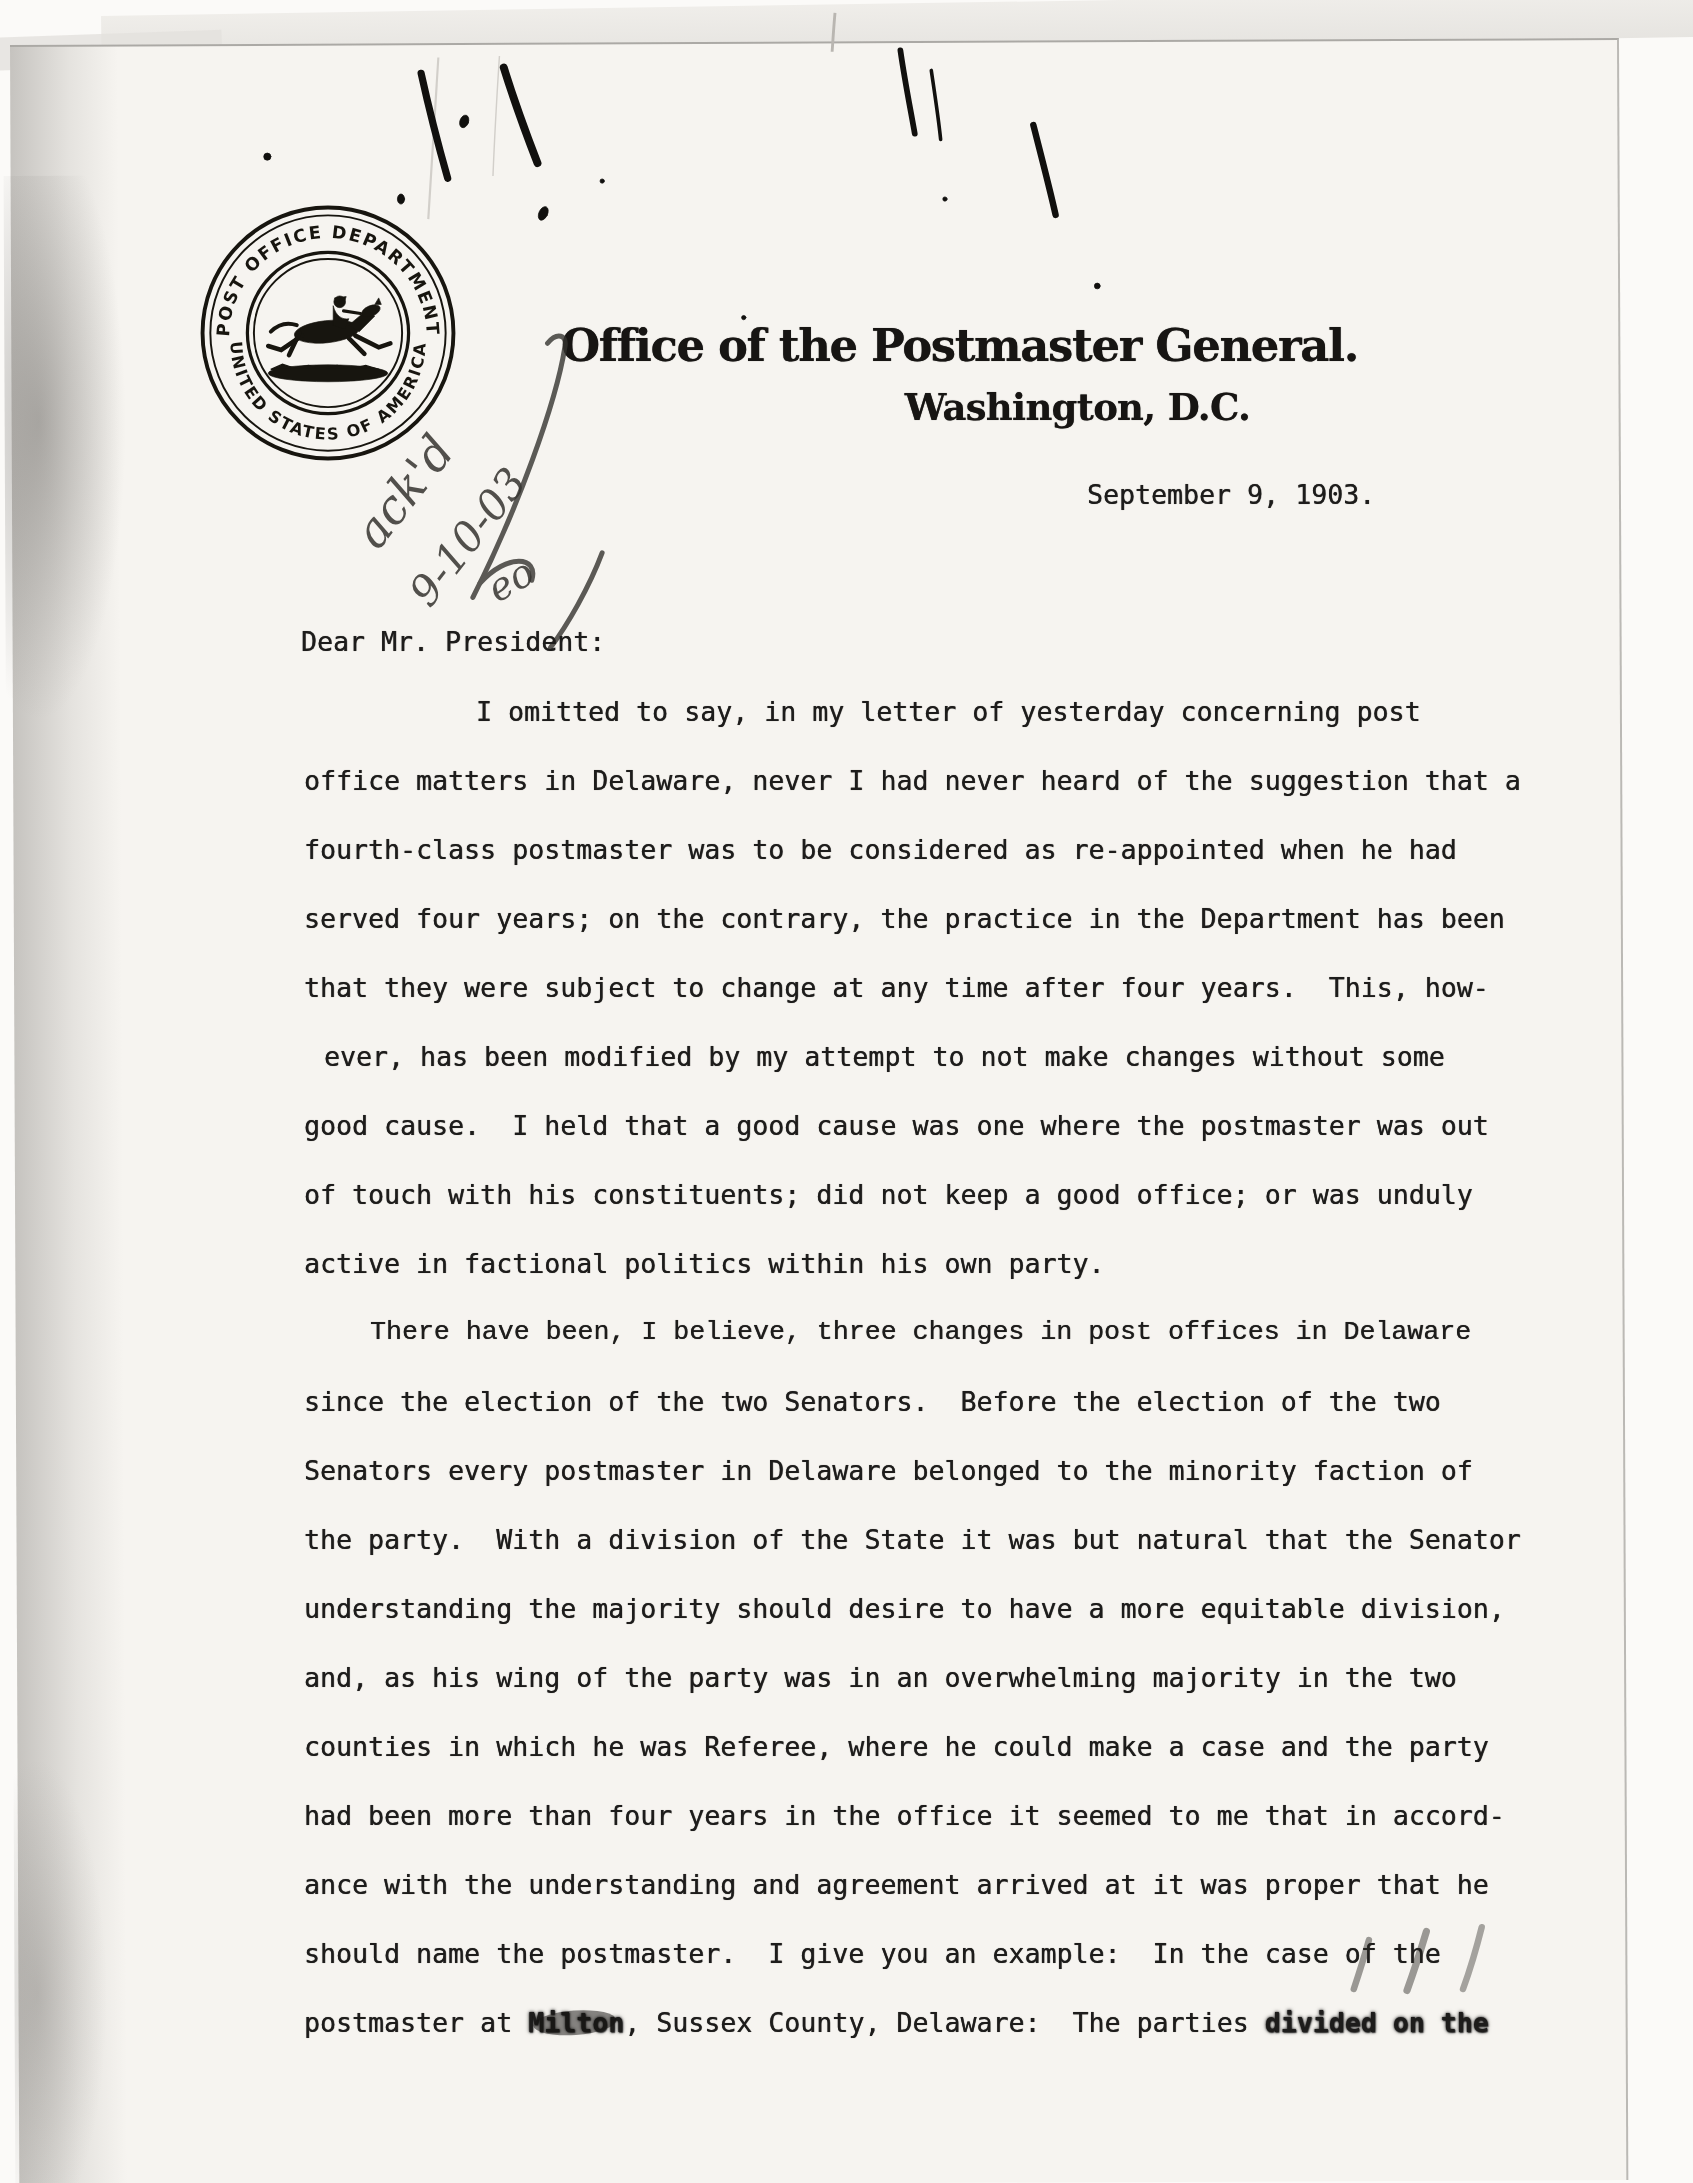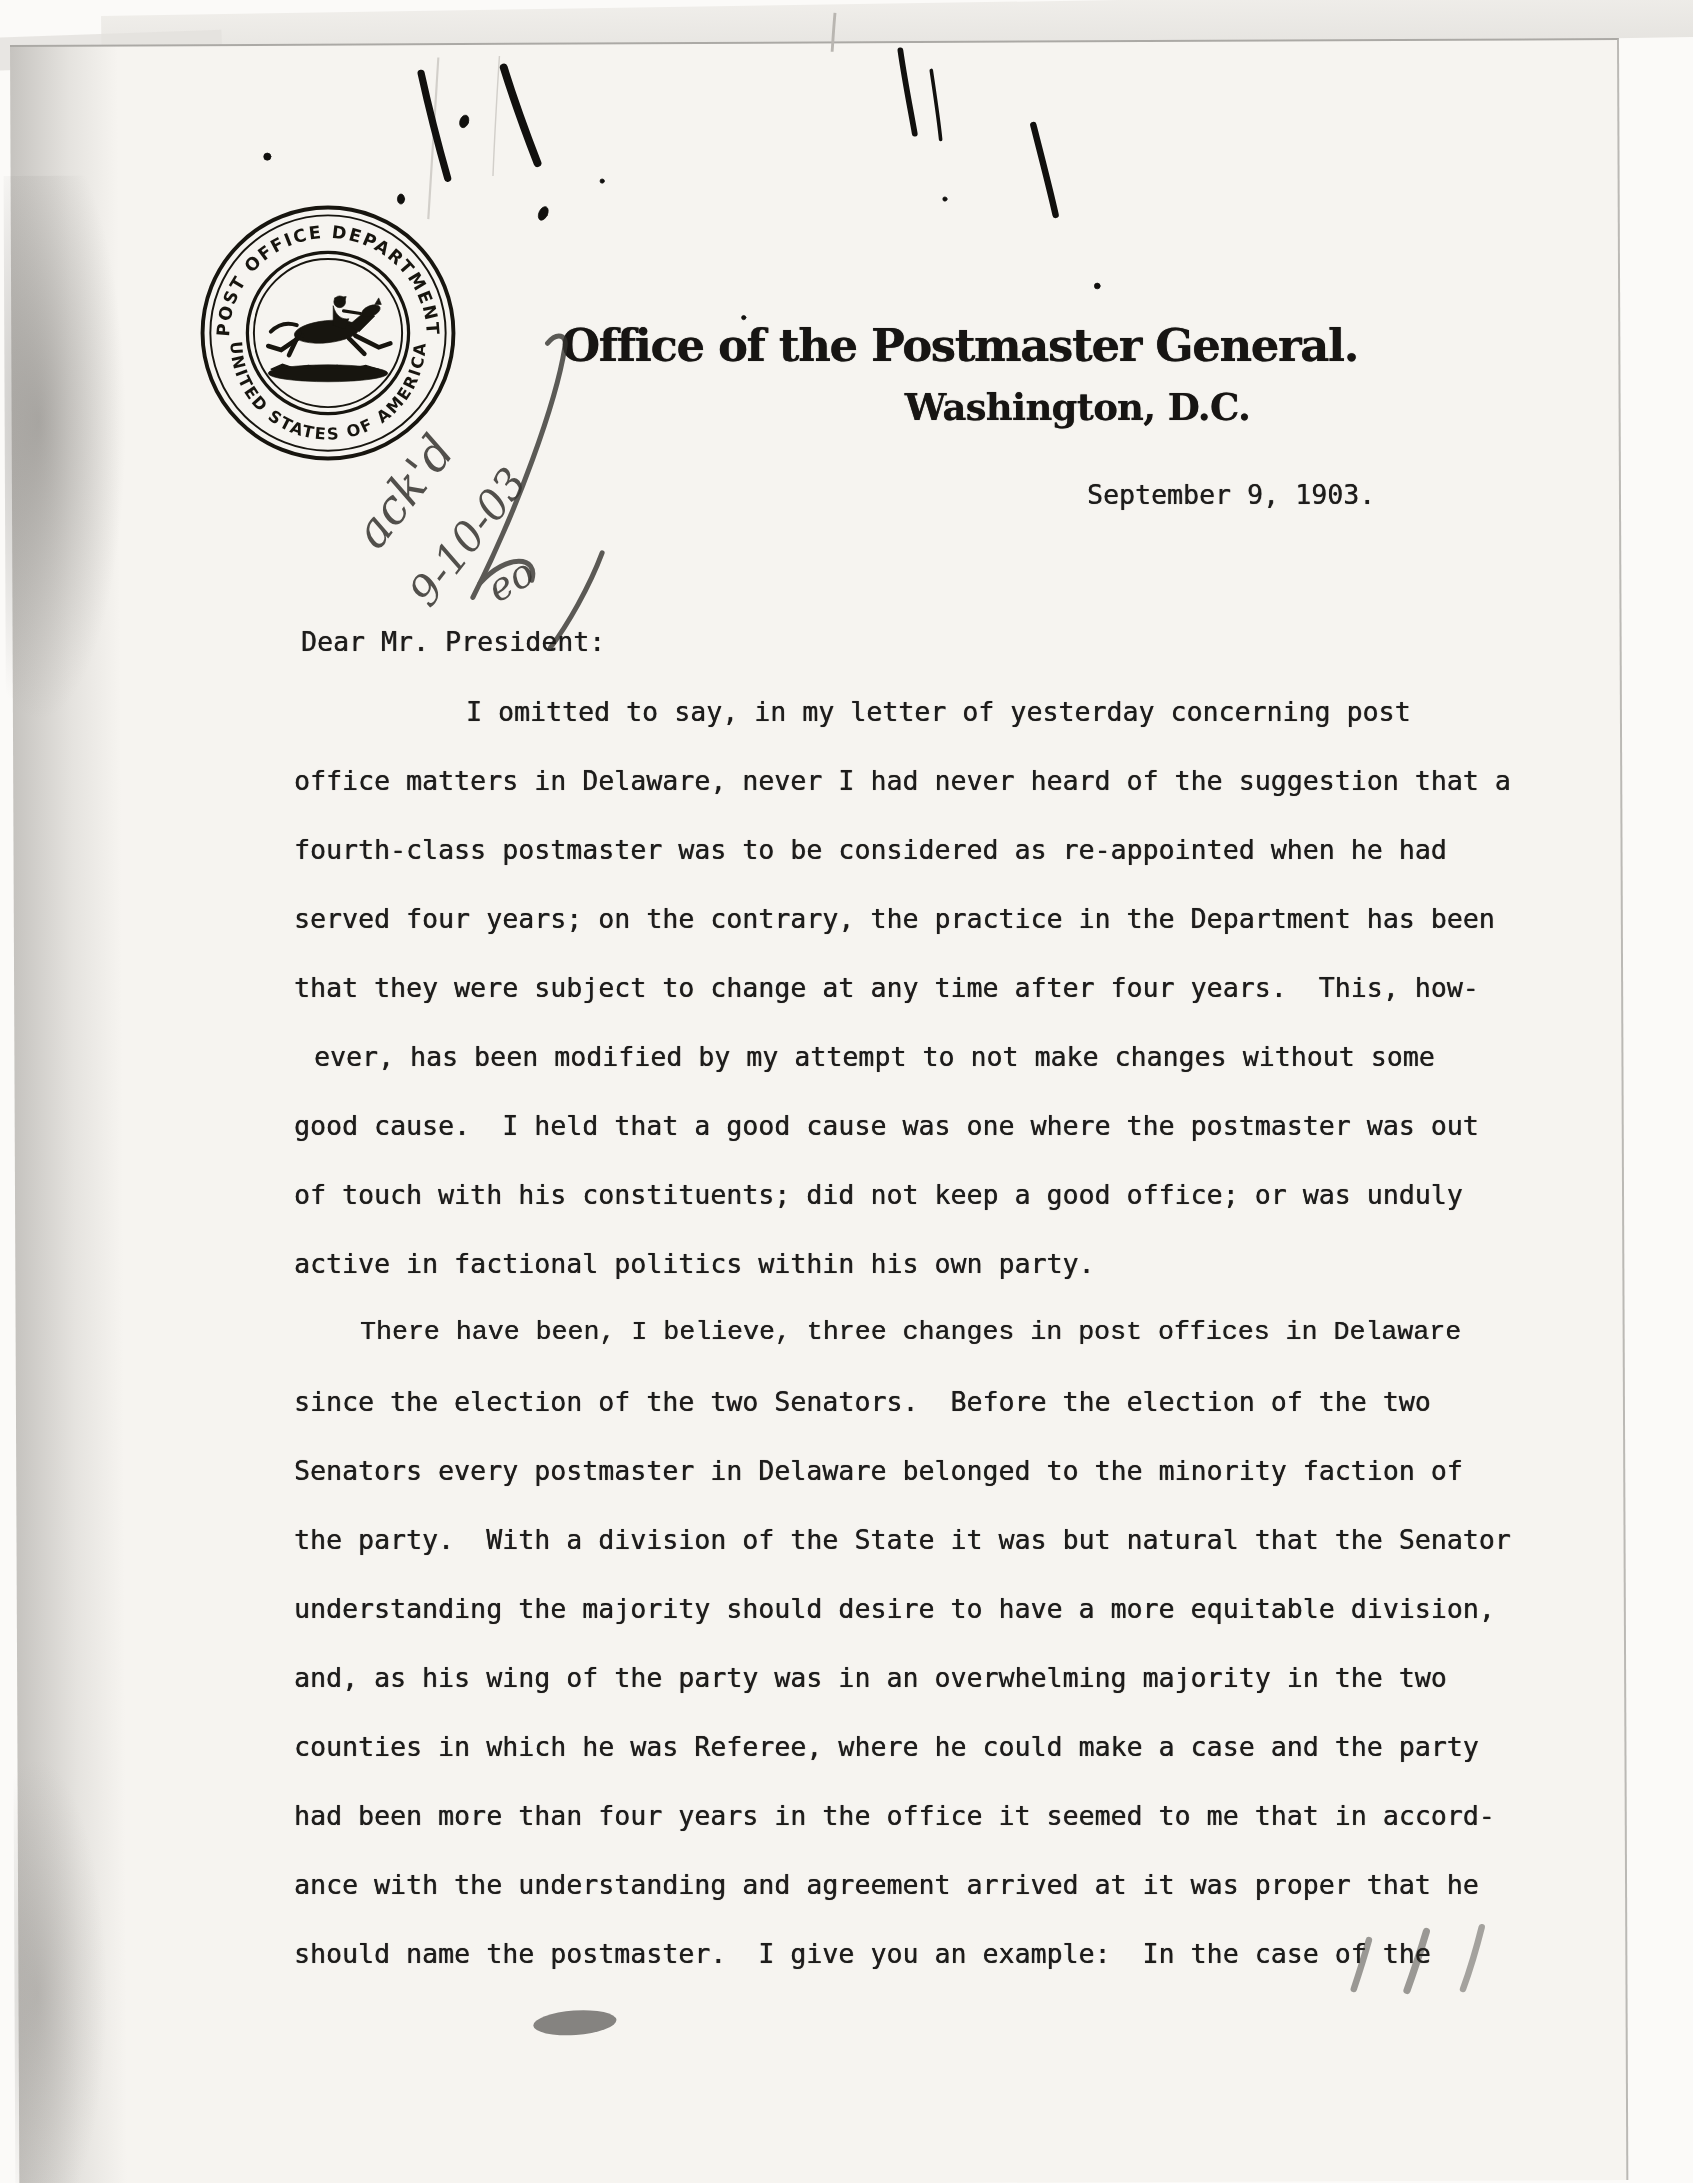--- a/index.html
+++ b/index.html
@@ -50,21 +50,21 @@
     font-family:"DejaVu Serif",serif;font-weight:bold;font-size:37px;line-height:45px;
     color:#171513;letter-spacing:-0.7px;
     text-shadow:0 0 0.7px rgba(20,18,16,.8);
   }
   .typewriter{
     font-family:"DejaVu Sans Mono",monospace;color:#1d1c1b;
     text-shadow:0 0 0.7px rgba(25,24,22,.75),0.4px 0.4px 0.5px rgba(35,34,32,.45);
   }
   .date-line{position:absolute;left:1087px;top:466px;font-size:26.6px;line-height:57px;white-space:pre;}
   .salutation{position:absolute;left:301px;top:607px;font-size:26.6px;line-height:69px;white-space:pre;text-align:right;}
-  .body-block{position:absolute;left:294px;top:677px;width:1265px;}
+  .body-block{position:absolute;left:304px;top:677px;width:1265px;}
   .line{font-size:26.6px;line-height:69px;height:69px;white-space:pre;}
   .indent-p1{text-indent:172px;}
   .indent-p2{text-indent:66px;font-family:Liberation Mono, monospace;}
   .indent-half{text-indent:20px;}
   .smudge{
     font-weight:bold;
     text-shadow:0 0 2.2px rgba(10,10,10,.85),0.7px 0.7px 1.4px rgba(0,0,0,.7),0 0 4.3px rgba(20,20,20,.5);
   }
   .marks,.handwriting{position:absolute;pointer-events:none;}
   .marks{left:0;top:0;}
@@ -154,20 +154,21 @@
   <div class="typewriter line indent-p2">There have been, I believe, three changes in post offices in Delaware</div>
   <div class="typewriter line">since the election of the two Senators.  Before the election of the two</div>
   <div class="typewriter line">Senators every postmaster in Delaware belonged to the minority faction of</div>
   <div class="typewriter line">the party.  With a division of the State it was but natural that the Senator</div>
   <div class="typewriter line">understanding the majority should desire to have a more equitable division,</div>
   <div class="typewriter line">and, as his wing of the party was in an overwhelming majority in the two</div>
   <div class="typewriter line">counties in which he was Referee, where he could make a case and the party</div>
   <div class="typewriter line">had been more than four years in the office it seemed to me that in accord-</div>
   <div class="typewriter line">ance with the understanding and agreement arrived at it was proper that he</div>
   <div class="typewriter line">should name the postmaster.  I give you an example:  In the case of the</div>
+  <div class="typewriter line"><span>postmaster at </span><span class="smudge">Milton</span><span>, Sussex County, Delaware:  The parties </span><span class="smudge">divided on the</span></div>
 </div>
 
 <svg class="marks" width="1693" height="2183" viewBox="0 0 2356 3038">
   <g stroke="#d2cfca" fill="none">
     <path d="M 610,80 C 605,160 600,240 596,305" stroke-width="3"></path>
     <path d="M 695,78 C 691,140 688,195 686,245" stroke-width="2"></path>
     <path d="M 1162,18 C 1160,40 1159,58 1158,72" stroke-width="4" stroke="#b9b6b1"></path>
   </g>
   <g fill="#11100e" stroke="#11100e" stroke-linecap="round">
     <path d="M 586,102 C 597,152 611,206 623,248" stroke-width="10" fill="none"></path>

